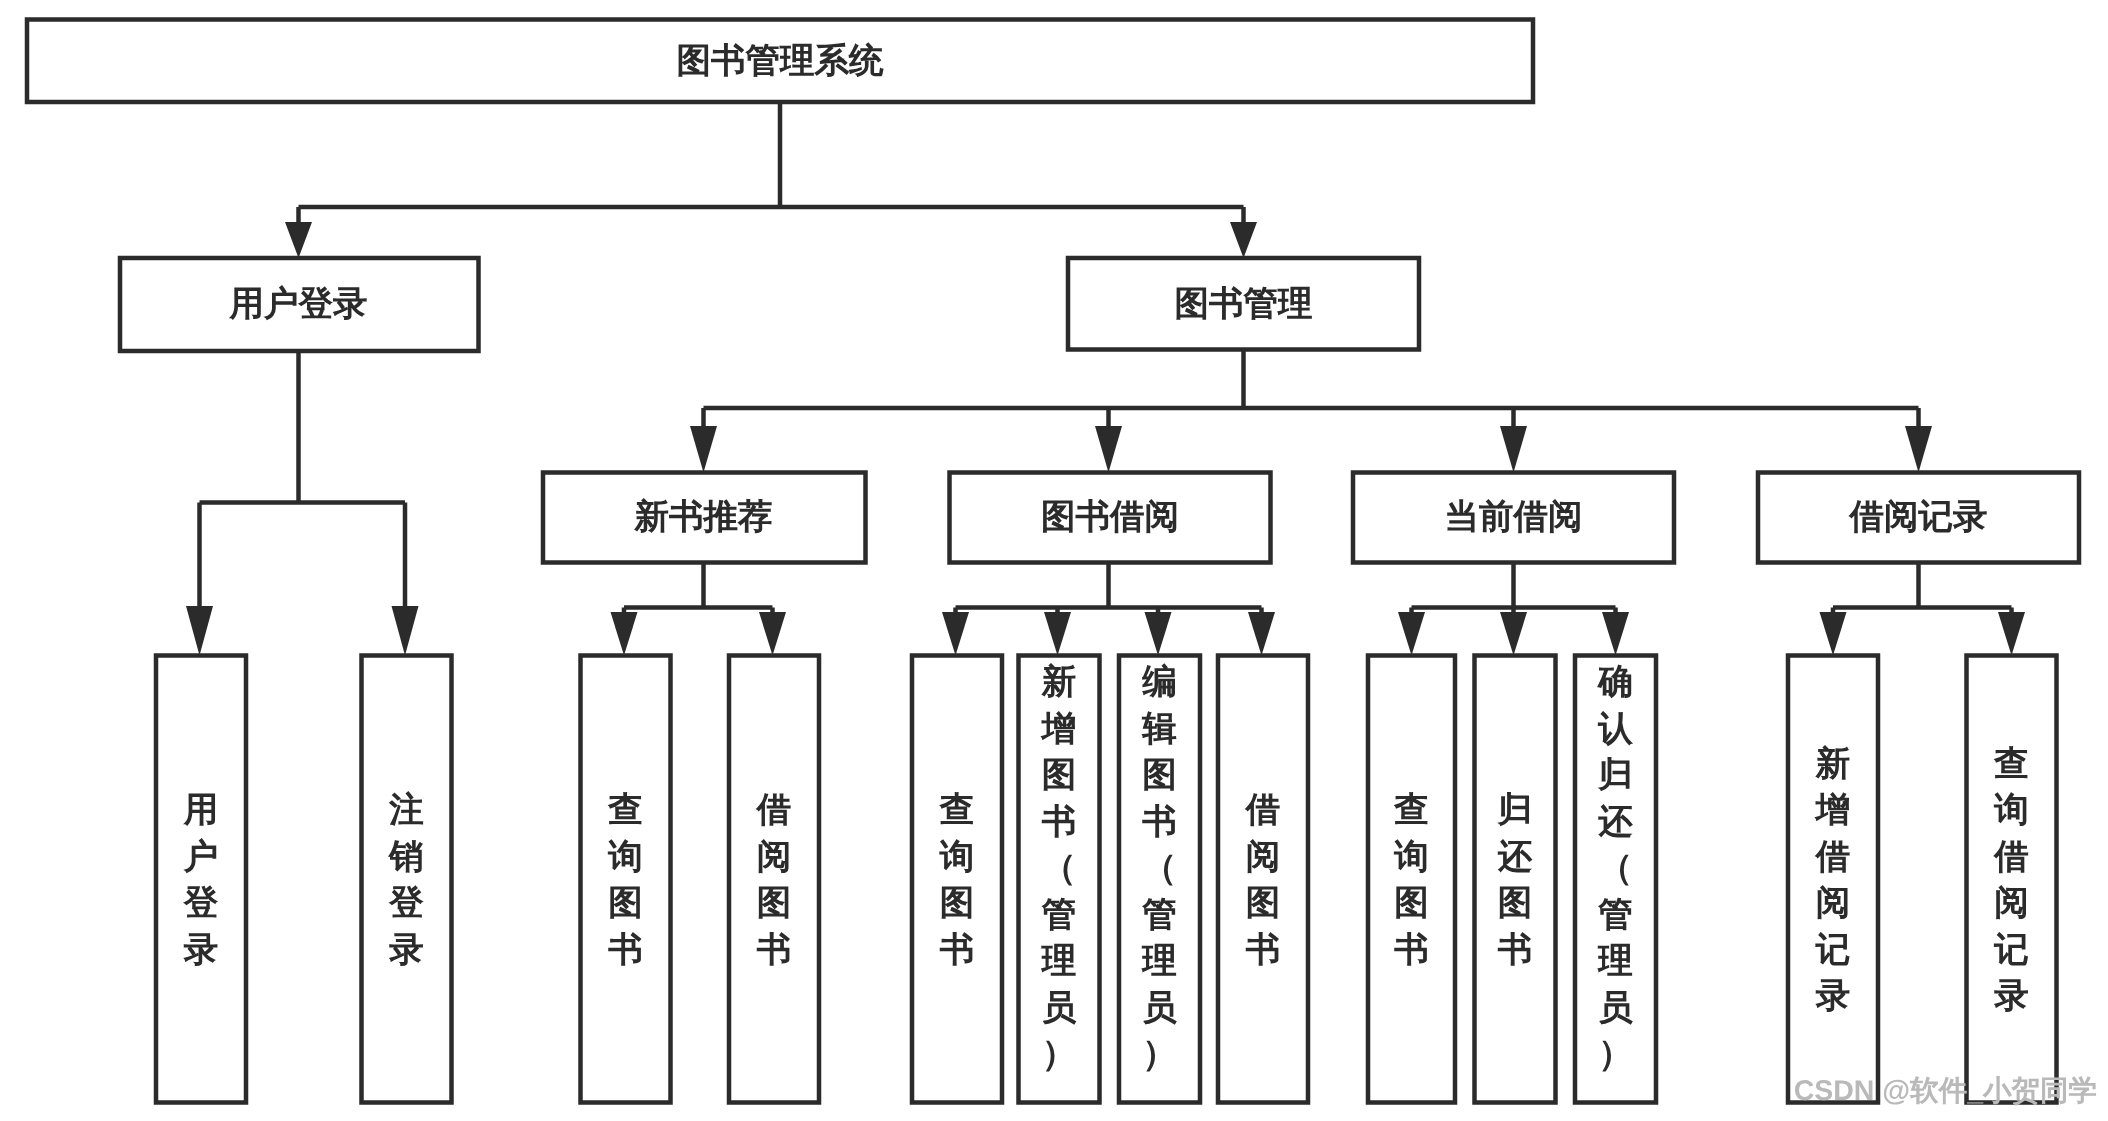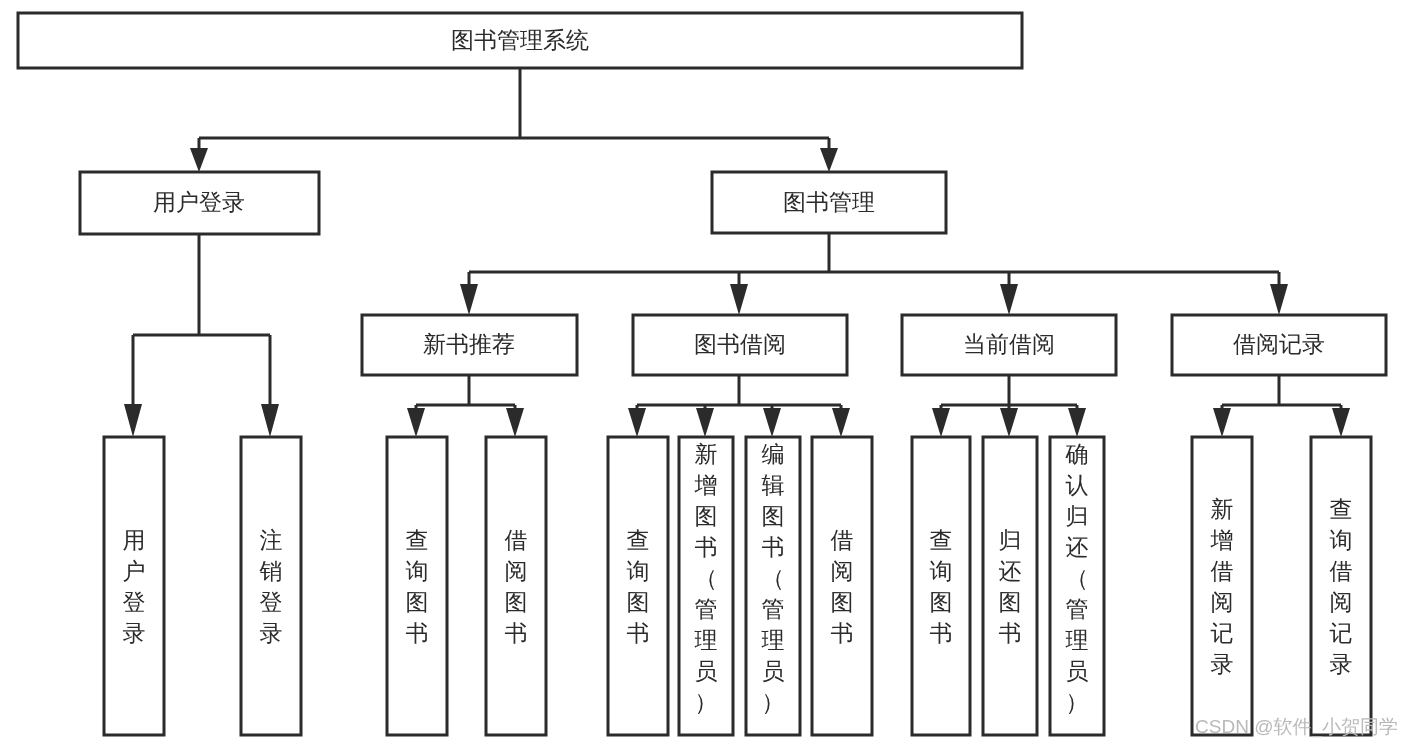--- a/index.html
+++ b/index.html
@@ -13,20 +13,21 @@
     font-family: "Liberation Sans", "DejaVu Sans", sans-serif;
     overflow: hidden;
     position: relative;
   }
   #diagram-root {
     position: absolute;
     left: 0;
     top: 0;
     width: 1405px;
     height: 747px;
+    font-weight: bold;
   }
   svg#tree-svg {
     display: block;
     width: 1405px;
     height: 747px;
   }
   .node-box {
     fill: #ffffff;
     stroke: #2b2b2b;
     stroke-width: 3;

